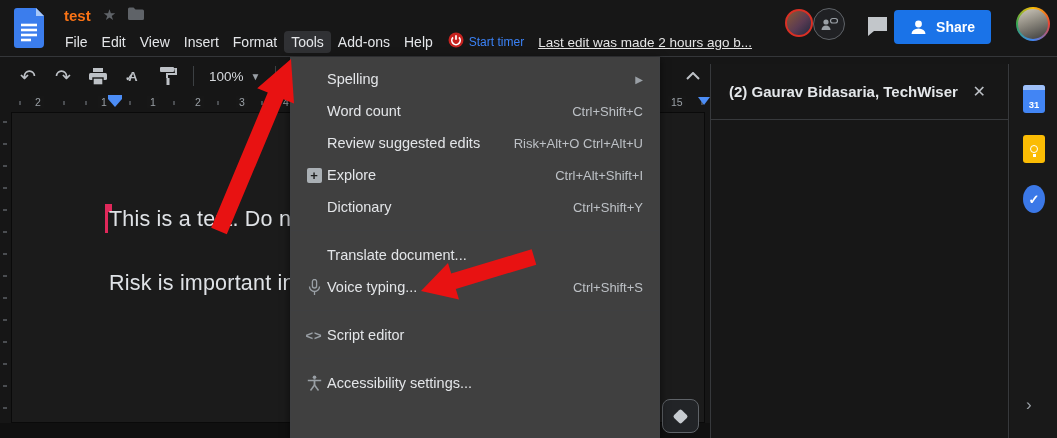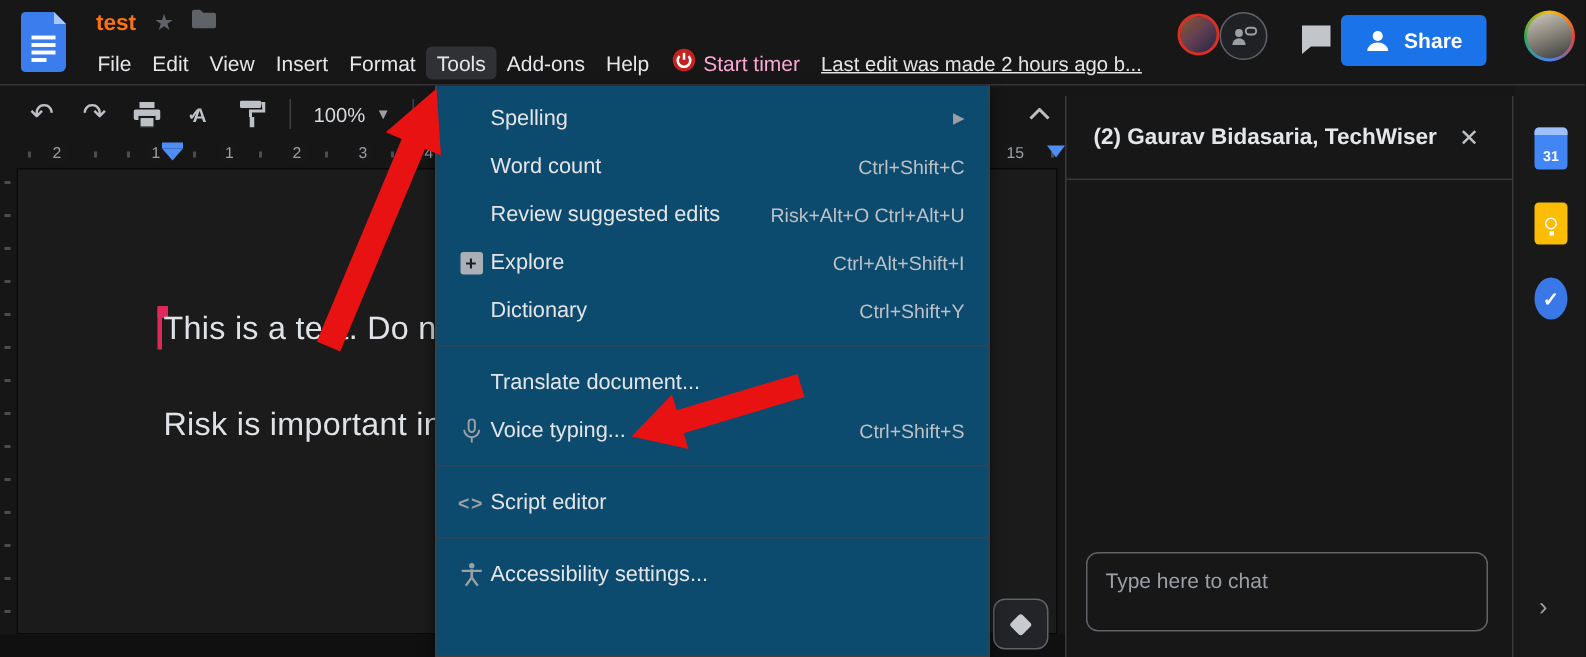--- a/index.html
+++ b/index.html
@@ -9,21 +9,21 @@
   
   .topbar{position:absolute;left:0;top:0;width:1057px;height:57px;background:#171717;border-bottom:1px solid #343639;z-index:20;}
   .docs-icon{position:absolute;left:14px;top:8px;}
   .title-row{position:absolute;left:64px;top:6px;display:flex;align-items:center;gap:12px;}
   .doc-title{font-size:15px;font-weight:bold;color:#f97316;}
   .star{color:#5f6368;font-size:15px;}
   .menubar{position:absolute;left:58px;top:30px;display:flex;align-items:center;height:24px;}
   .menu-item{padding:3px 7px;font-size:14px;color:#e4e6e9;border-radius:4px;cursor:default;}
   .menu-item.active{background:#303134;}
   .timer{display:flex;align-items:center;gap:5px;margin-left:8px;}
-  .timer-label{color:#f9a8d4;font-size:14px;}
+  .timer-label{color:#3b82f6;font-size:12px;}
   .last-edit{margin-left:14px;font-size:13.5px;color:#e5e5e5;text-decoration:underline;}
   .top-right{position:absolute;right:0;top:0;height:57px;}
   .presence-avatar{position:absolute;right:244px;top:9px;width:28px;height:28px;border-radius:50%;
      border:2px solid #d93025;background:linear-gradient(135deg,#8a5a35 0%,#5b3b52 55%,#20283f 100%);z-index:2;}
   .join-btn{position:absolute;right:212px;top:8px;width:32px;height:32px;border-radius:50%;border:1.5px solid #5f6368;background:#202124;display:flex;align-items:center;justify-content:center;}
   .comment-btn{position:absolute;right:168px;top:16px;}
   .share-btn{position:absolute;right:66px;top:10px;height:34px;padding:0 16px;background:#1a73e8;border:none;border-radius:4px;display:flex;align-items:center;gap:9px;color:#fff;font-size:14px;font-weight:bold;cursor:pointer;}
   .account-avatar{position:absolute;right:7px;top:7px;width:34px;height:34px;border-radius:50%;padding:2px;
      background:conic-gradient(#fbbc04,#ea4335,#4285f4,#34a853,#fbbc04);}
   .account-avatar .inner{width:30px;height:30px;border-radius:50%;background:linear-gradient(160deg,#cfc9bd 0%,#8d897f 45%,#3a3a3a 100%);}
@@ -57,21 +57,21 @@
   .doc-line{position:absolute;left:97px;font-size:21.5px;color:#dfe2e6;letter-spacing:0.2px;white-space:nowrap;}
   .line1{top:94px;}
   .line2{top:158px;}
   .collab-caret{position:absolute;left:93px;top:92px;width:2.5px;height:28px;background:#e0285a;}
   .collab-caret::before{content:"";position:absolute;left:0;top:-1px;width:7px;height:8px;background:#e0285a;}
   .page-gap{position:absolute;left:0;top:423px;width:710px;height:15px;background:#101010;z-index:2;}
   .explore-fab{position:absolute;left:662px;top:399px;width:37px;height:34px;border:1px solid #5f6368;border-radius:8px;background:#222427;display:flex;align-items:center;justify-content:center;z-index:3;cursor:pointer;}
   .diamond{width:11px;height:11px;background:#c7cbd0;transform:rotate(45deg);border-radius:2px;}
 
   
-  .dropdown{position:absolute;left:290px;top:57px;width:370px;height:381px;background:#0c4a6e;border:1px solid #3f4042;border-top:none;
+  .dropdown{position:absolute;left:290px;top:57px;width:370px;height:381px;background:#404040;border:1px solid #3f4042;border-top:none;
      box-shadow:0 2px 8px rgba(0,0,0,.6);z-index:30;padding-top:6px;overflow:hidden;}
   .mi{display:flex;align-items:center;height:32px;cursor:pointer;}
   .mi-ic{width:26px;margin-left:10px;display:flex;align-items:center;justify-content:center;color:#9aa0a6;flex:none;}
   .mi-label{font-size:14.5px;color:#e3e5e8;}
   .mi-right{margin-left:auto;margin-right:16px;font-size:13px;color:#bdc1c6;white-space:nowrap;}
   .submenu-arrow{color:#9aa0a6;font-size:10px;}
   .menu-sep{border:none;border-top:1px solid #3f4042;margin:7px 0 8px 0;}
   .explore-mi-icon{width:15px;height:15px;background:#aab0b5;border-radius:2px;color:#1e1e1e;font-size:13px;font-weight:bold;display:flex;align-items:center;justify-content:center;line-height:1;}
   .code-icon{font-size:13px;font-weight:bold;color:#9aa0a6;letter-spacing:1px;}
 
@@ -301,21 +301,20 @@
       </span>
       <span class="mi-label">Accessibility settings...</span>
     </div>
   </div>
 
   <div class="chat-panel">
     <div class="chat-header">
       <span class="chat-title">(2) Gaurav Bidasaria, TechWiser</span>
       <span class="chat-close">✕</span>
     </div>
-    <textarea class="chat-input" placeholder="Type here to chat" style=""></textarea>
   </div>
 
   <div class="sidebar">
     <div class="sb-icon cal">
       <span class="cal-num">31</span>
     </div>
     <div class="sb-icon keep">
         <span class="bulb"></span>
       </div>
     <div class="sb-icon tasks">✓</div>

